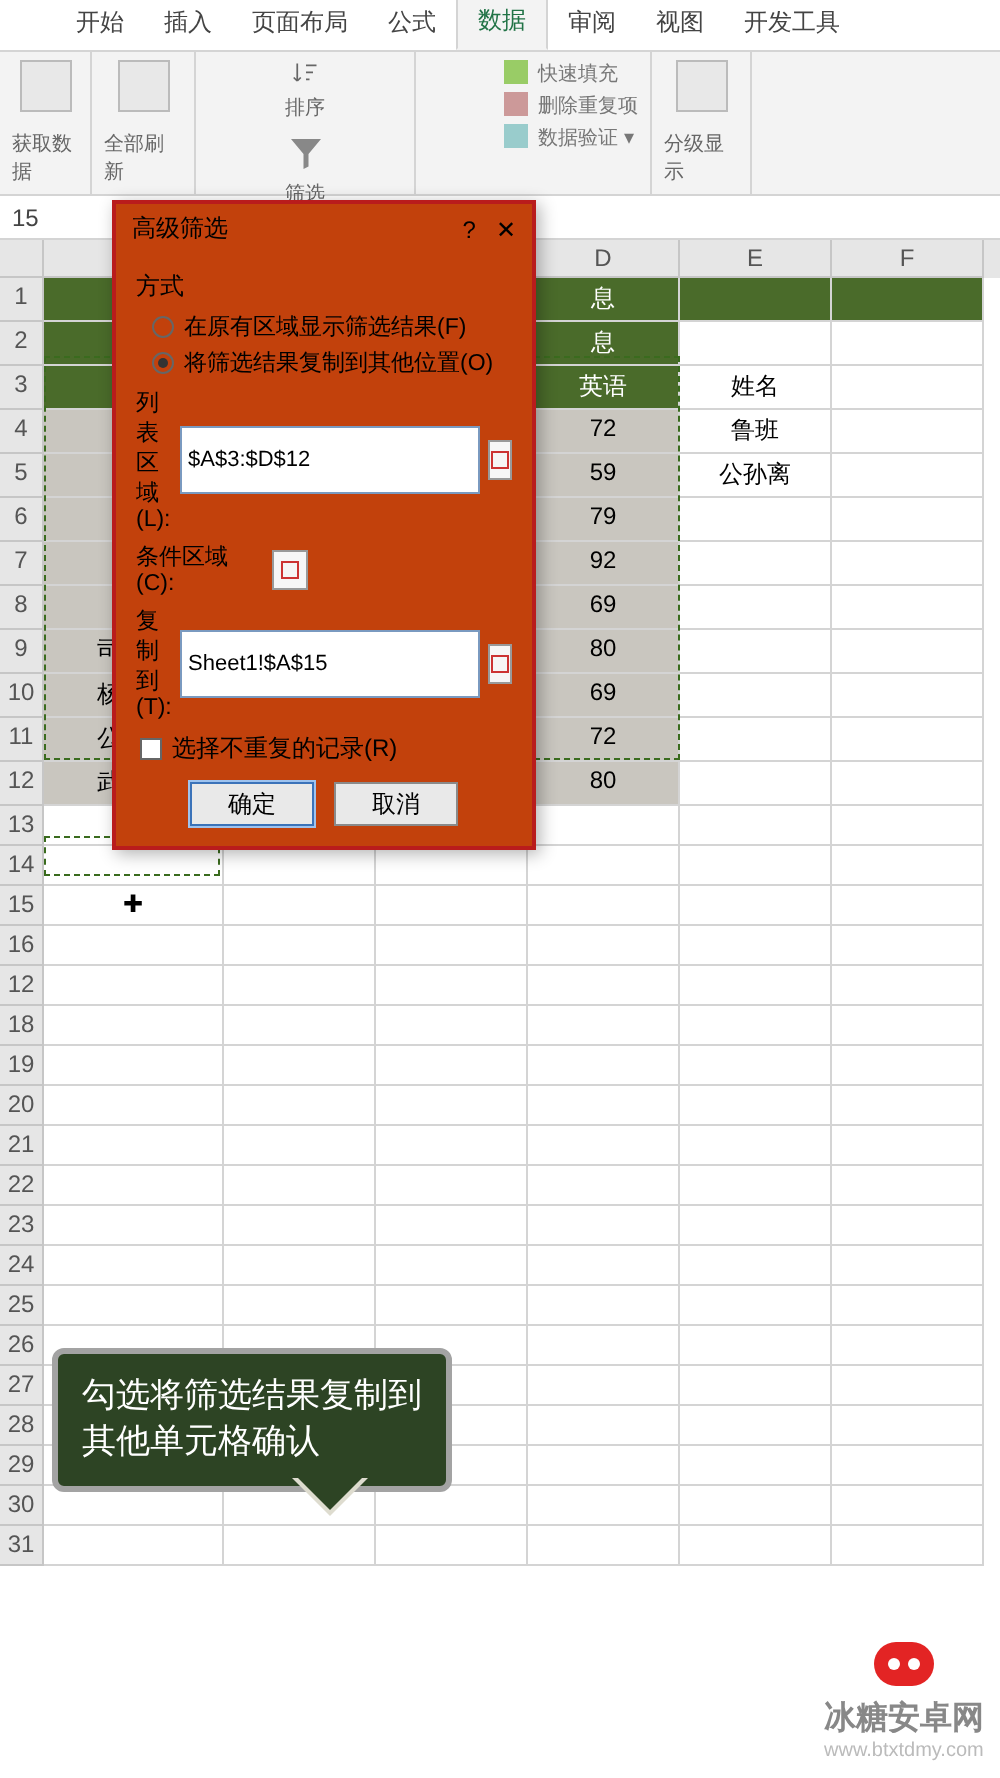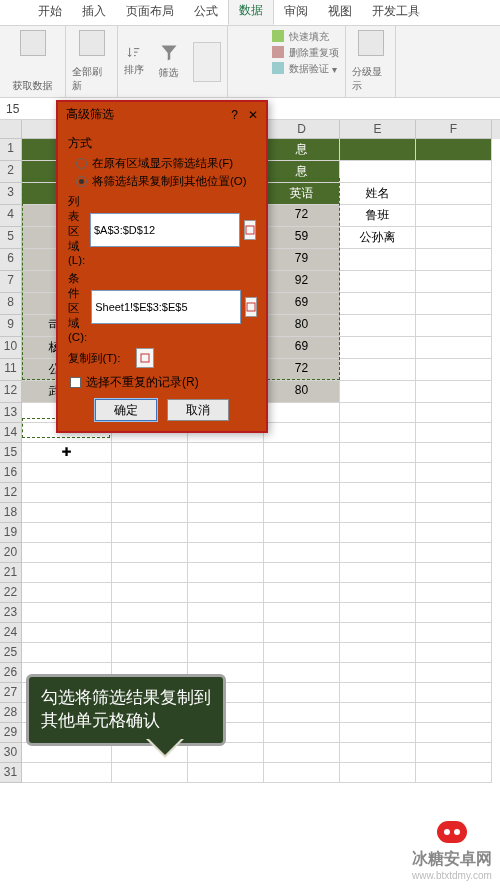--- a/index.html
+++ b/index.html
@@ -66,29 +66,29 @@
   <div class="tab">插入</div>
   <div class="tab">页面布局</div>
   <div class="tab">公式</div>
   <div class="tab active">数据</div>
   <div class="tab">审阅</div>
   <div class="tab">视图</div>
   <div class="tab">开发工具</div>
 </div>
 
 <div class="ribbon-body">
-  <div class="ribbon-group" style="width:66px">
+  <div class="ribbon-group" style="width:46px">
     <div class="icon-lg"></div>
     <div class="ribbon-label">获取数据</div>
   </div>
   <div class="ribbon-group" style="width:52px">
     <div class="icon-lg"></div>
     <div class="ribbon-label">全部刷新</div>
   </div>
-  <div class="ribbon-group" style="width:110px;flex-direction:row;align-items:center;gap:6px">
+  <div class="ribbon-group" style="width:110px;flex-direction:column;align-items:center;gap:6px">
     <div style="text-align:center">
       <svg class="icon-sm" viewBox="0 0 16 16">
           <path d="M3 2v10M3 12l-2-2M3 12l2-2M8 3h6M8 7h4M8 11h2" stroke="#666" fill="none"></path>
         </svg>
       <div class="ribbon-label">排序</div>
     </div>
     <div style="text-align:center">
       <svg width="20" height="20" viewBox="0 0 16 16">
           <path d="M2 2h12l-5 6v5l-2 1v-6z" fill="#888"></path>
         </svg>
@@ -381,29 +381,29 @@
       <label>列表区域(L):</label>
       <input value="$A$3:$D$12" style="">
       <div class="ref-btn">
           <svg width="10" height="10">
             <rect x="1" y="1" width="8" height="8" fill="none" stroke="#c33"></rect>
           </svg>
         </div>
     </div>
     <div class="form-row">
       <label>条件区域(C):</label>
-      <input value="Sheet1!$E$3:$E$5" style="">
       <div class="ref-btn">
           <svg width="10" height="10">
             <rect x="1" y="1" width="8" height="8" fill="none" stroke="#c33"></rect>
           </svg>
         </div>
     </div>
     <div class="form-row">
       <label>复制到(T):</label>
+      <input value="Sheet1!$A$15" style="">
       <div class="ref-btn">
           <svg width="10" height="10">
             <rect x="1" y="1" width="8" height="8" fill="none" stroke="#c33"></rect>
           </svg>
         </div>
     </div>
 
     <div class="chk-row">
       <span class="chk"></span>
       <span>选择不重复的记录(R)</span>

